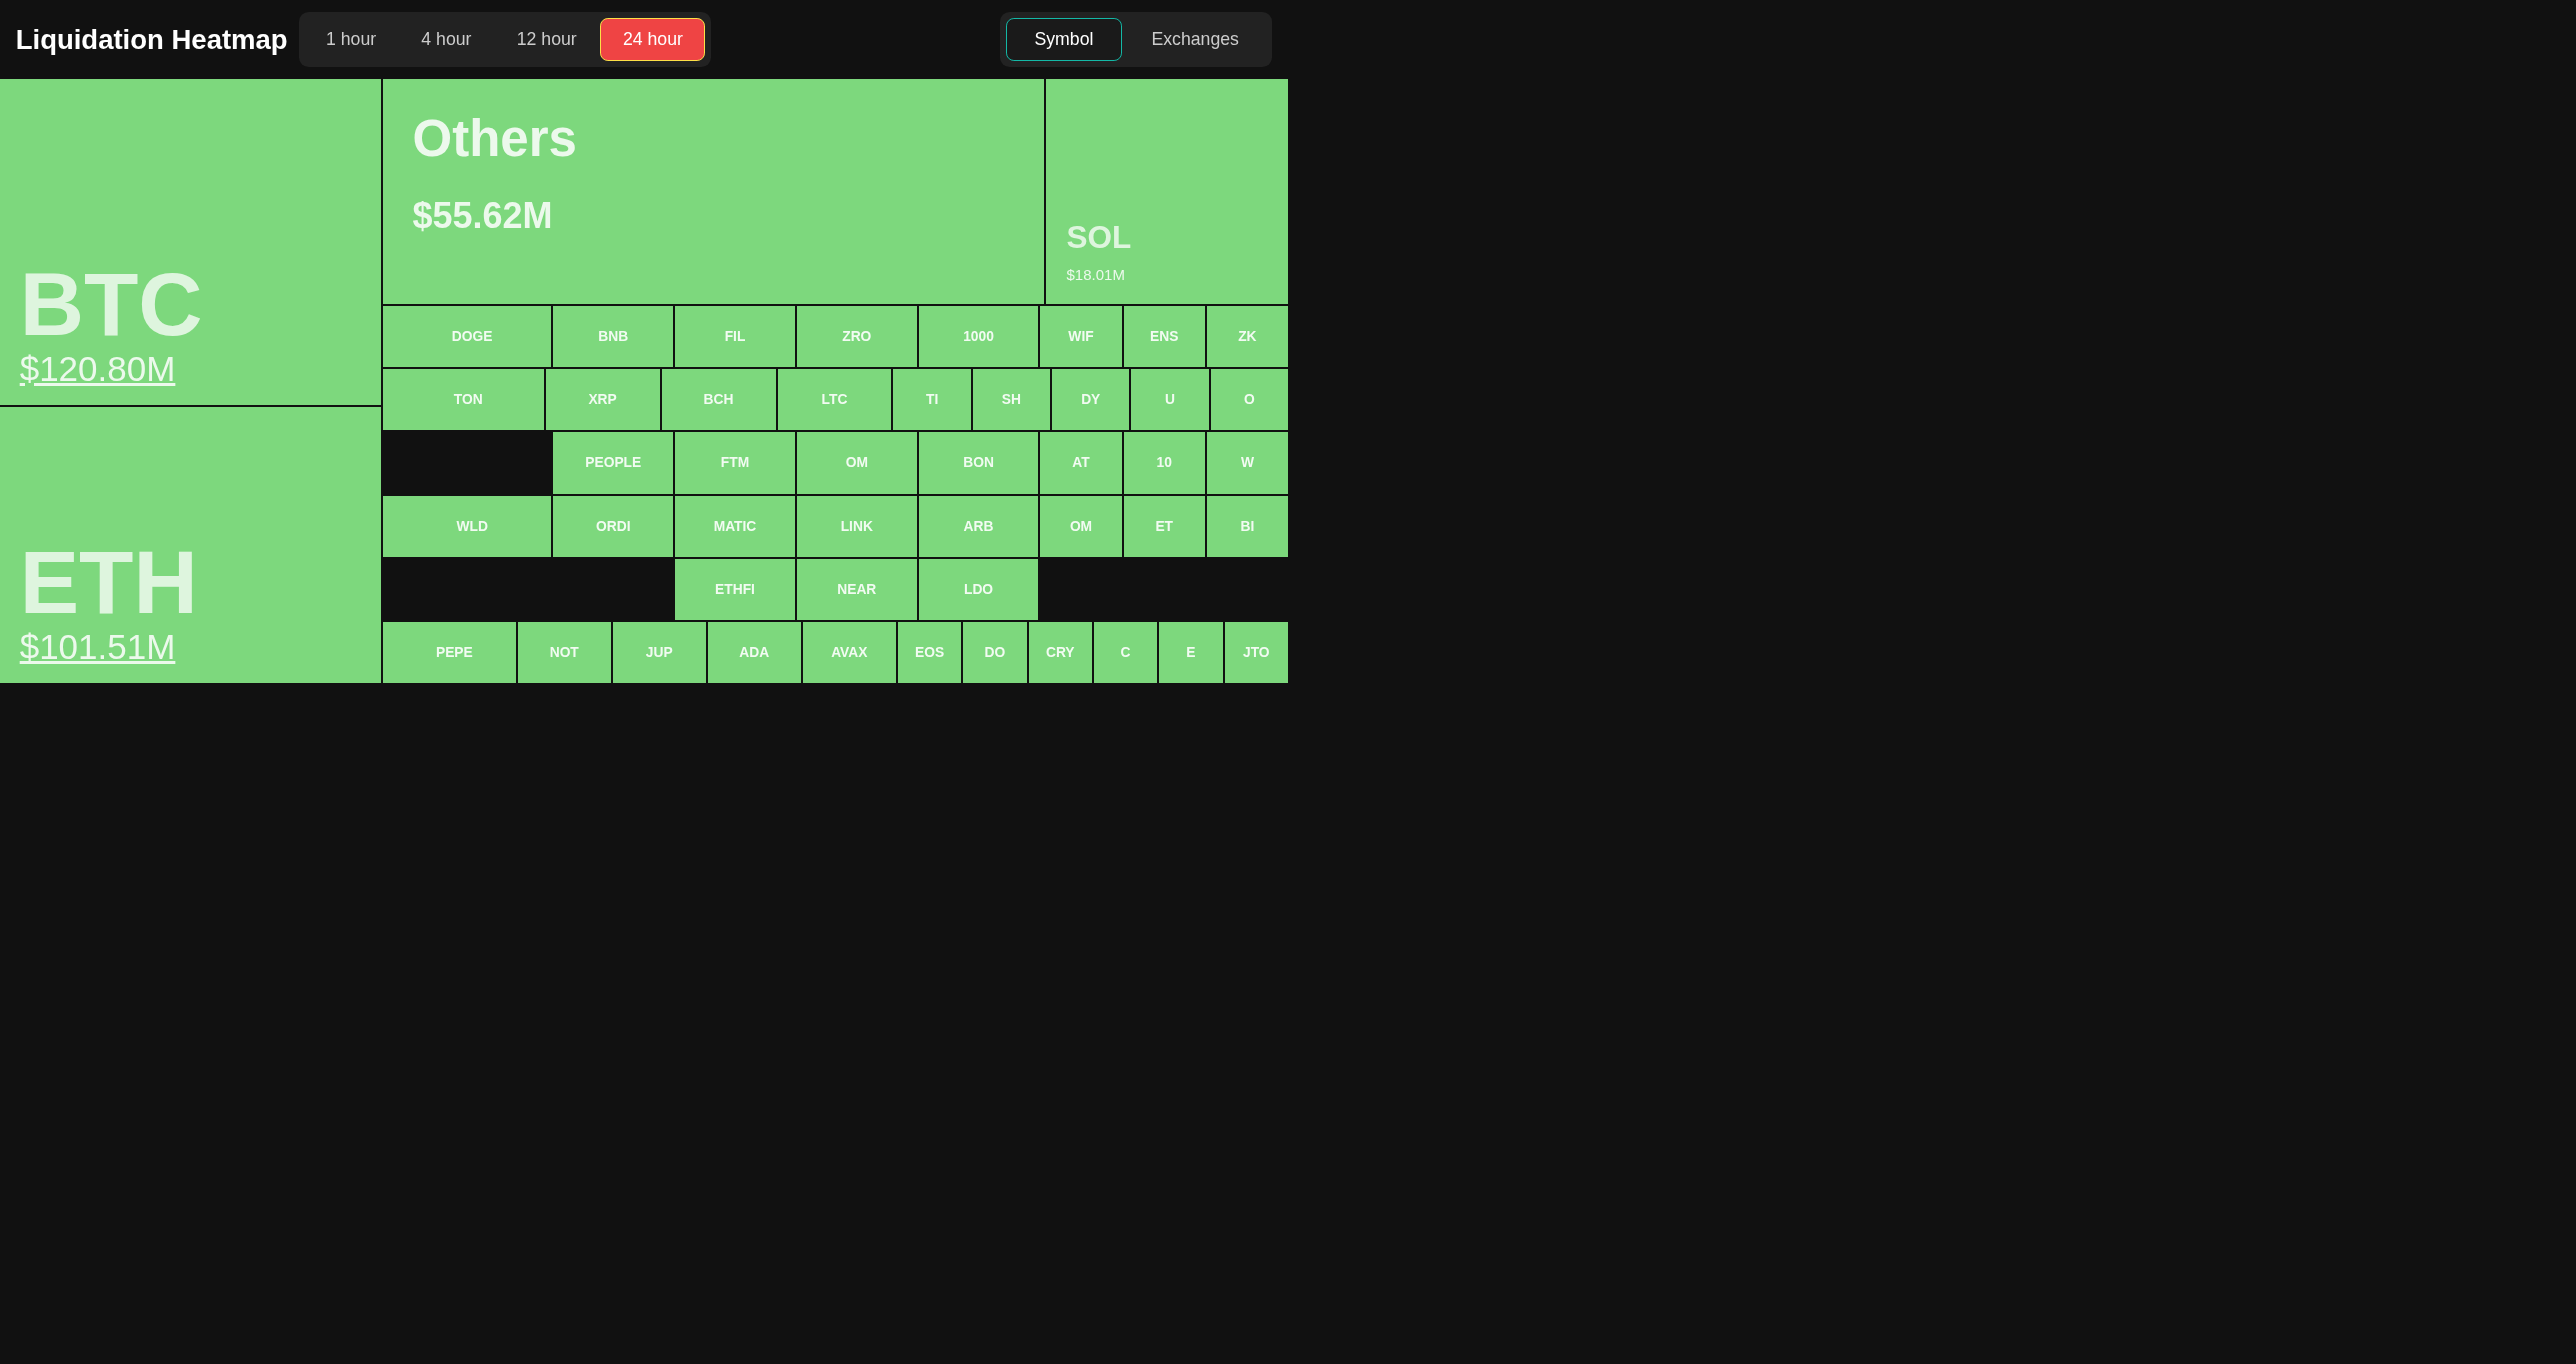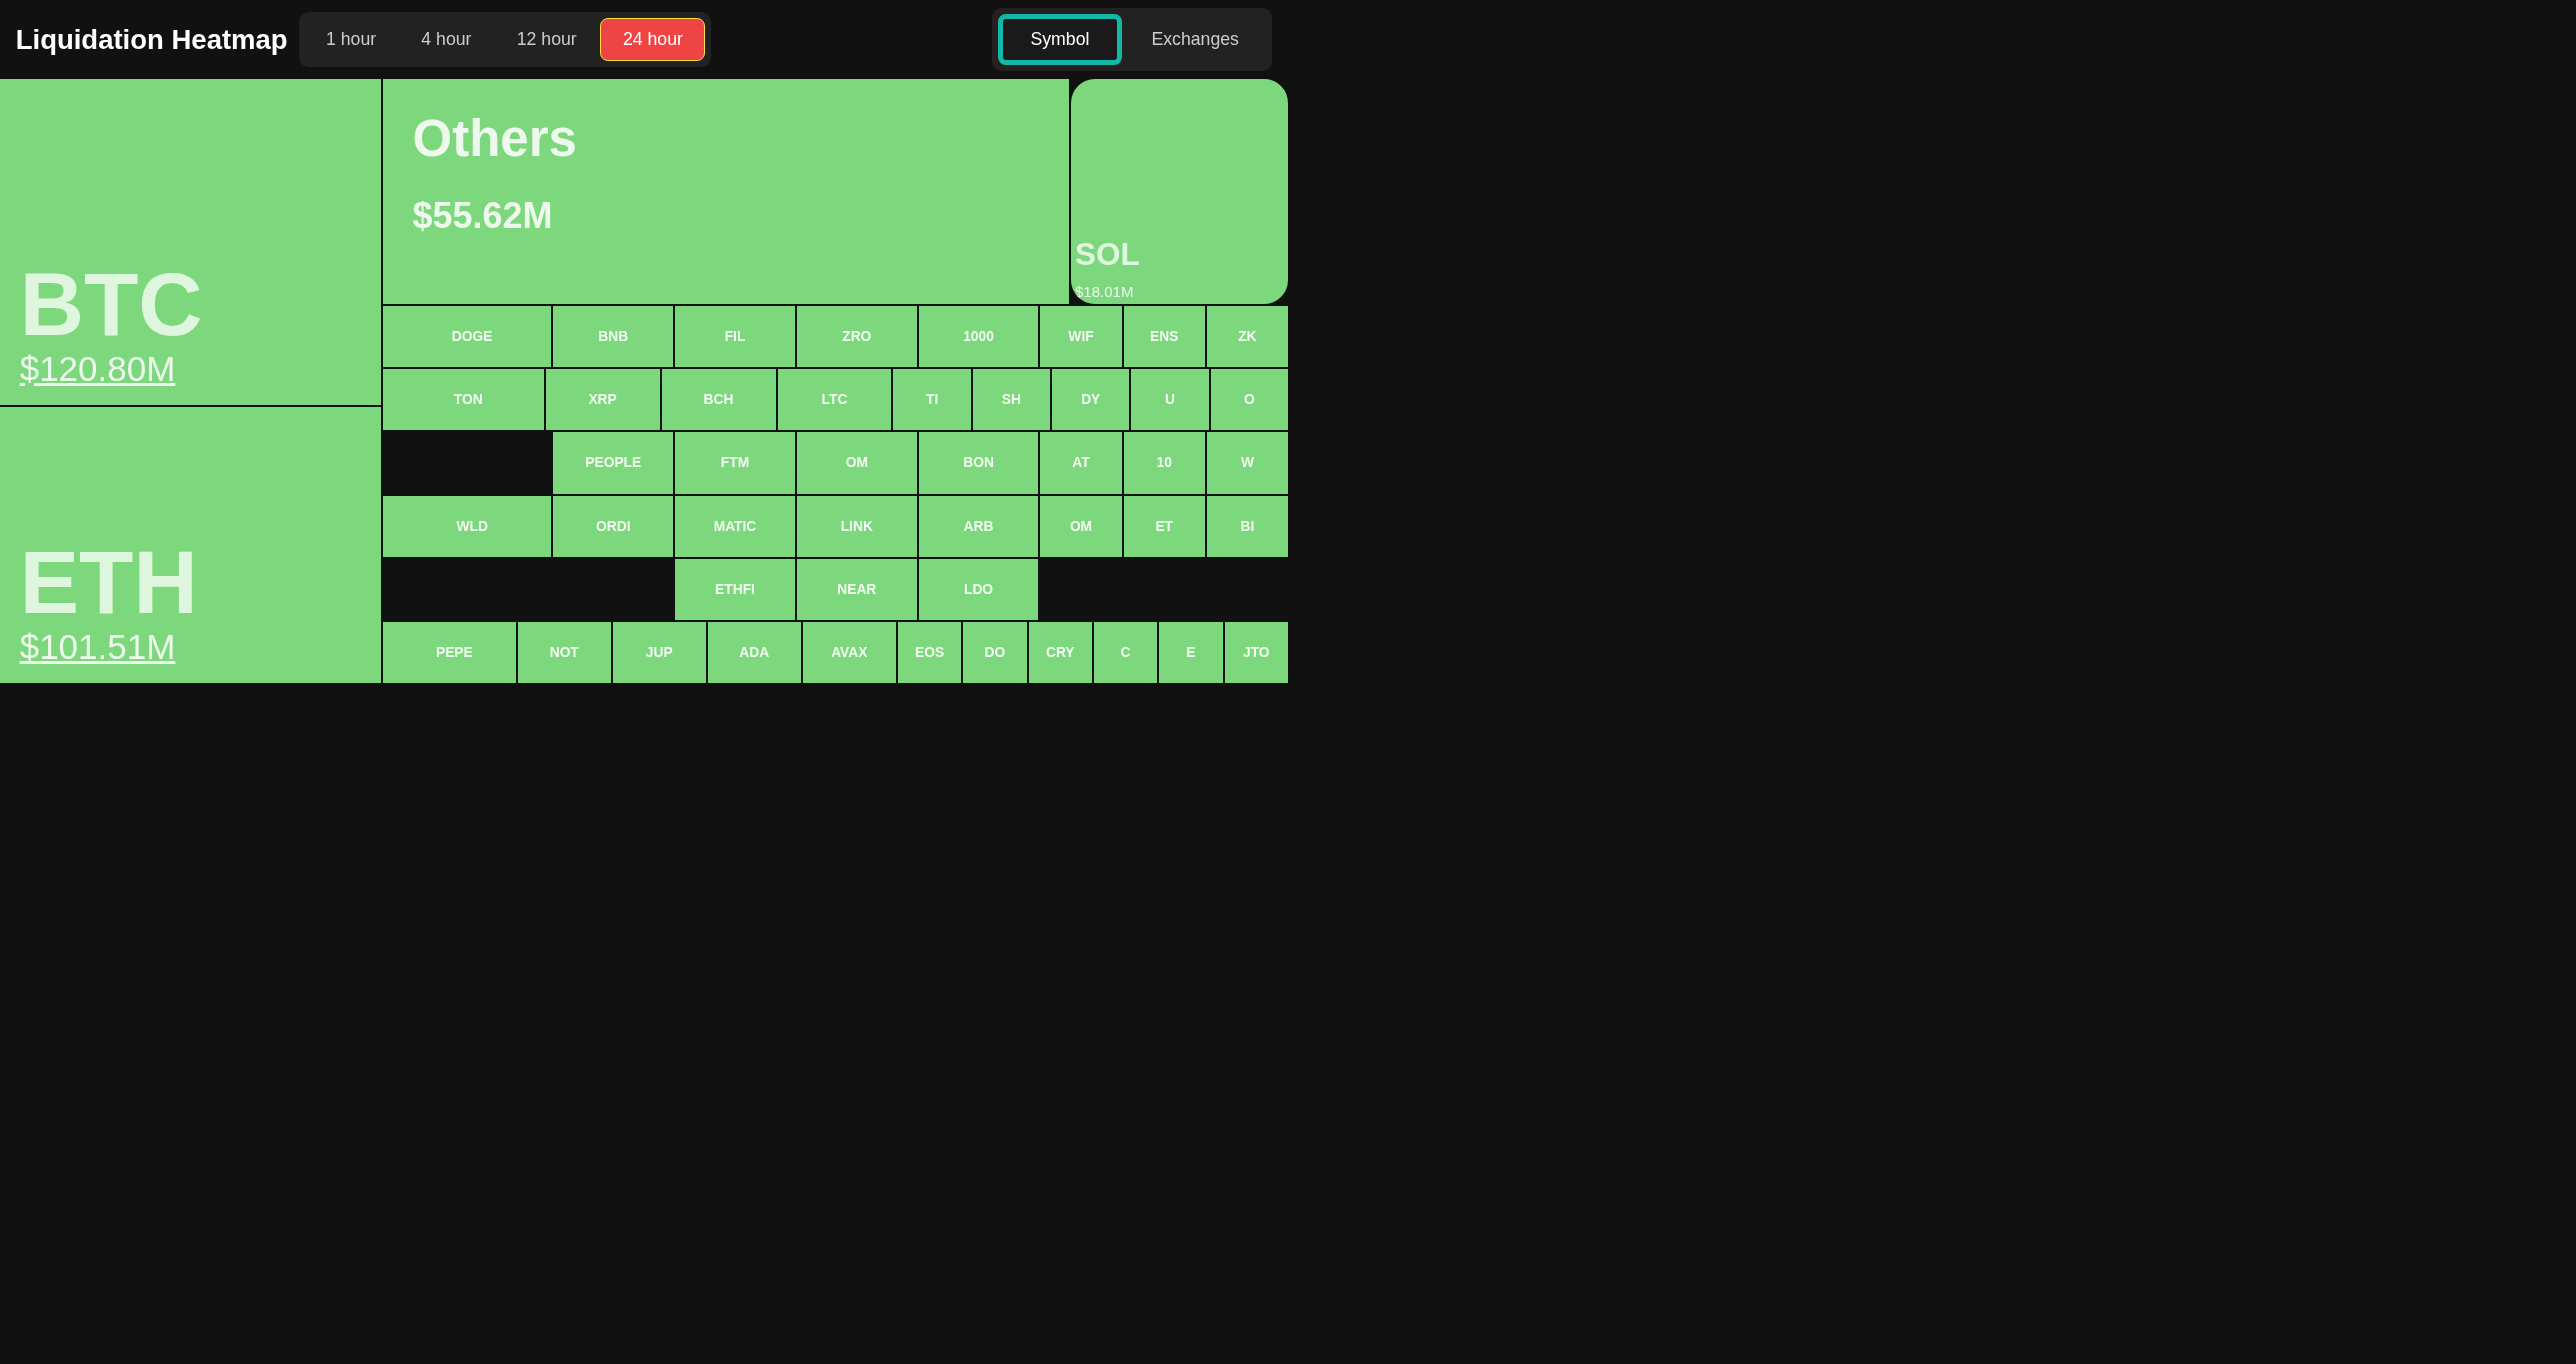--- a/index.html
+++ b/index.html
@@ -64,21 +64,21 @@
       border: none;
       background: transparent;
       color: #ccc;
       font-size: 17.7px;
       cursor: pointer;
       font-weight: 500;
     }
     .right-tab.active {
       background: #1a1a1a;
       color: #fff;
-      border: 5px solid #14b8a6;
+      border: 1px solid #14b8a6;
     }
 
     
     .heatmap {
       display: flex;
       width: 100%;
       height: 604px;
       gap: 2px;
     }
 
@@ -159,22 +159,21 @@
       font-size: 36px;
       font-weight: 700;
       color: rgba(255,255,255,0.85);
       margin-top: 27px;
     }
     .sol-tile {
       flex: 1;
       background: #7dd87d;
       display: flex;
       flex-direction: column;
-      padding: 4px;
-      border-radius: 24px;
+      padding: 21px;
     }
     .sol-name {
       font-size: 31.5px;
       font-weight: 700;
       color: rgba(255,255,255,0.75);
     }
     .sol-value {
       font-size: 15px;
       color: rgba(255,255,255,0.85);
       margin-top: 10px;

